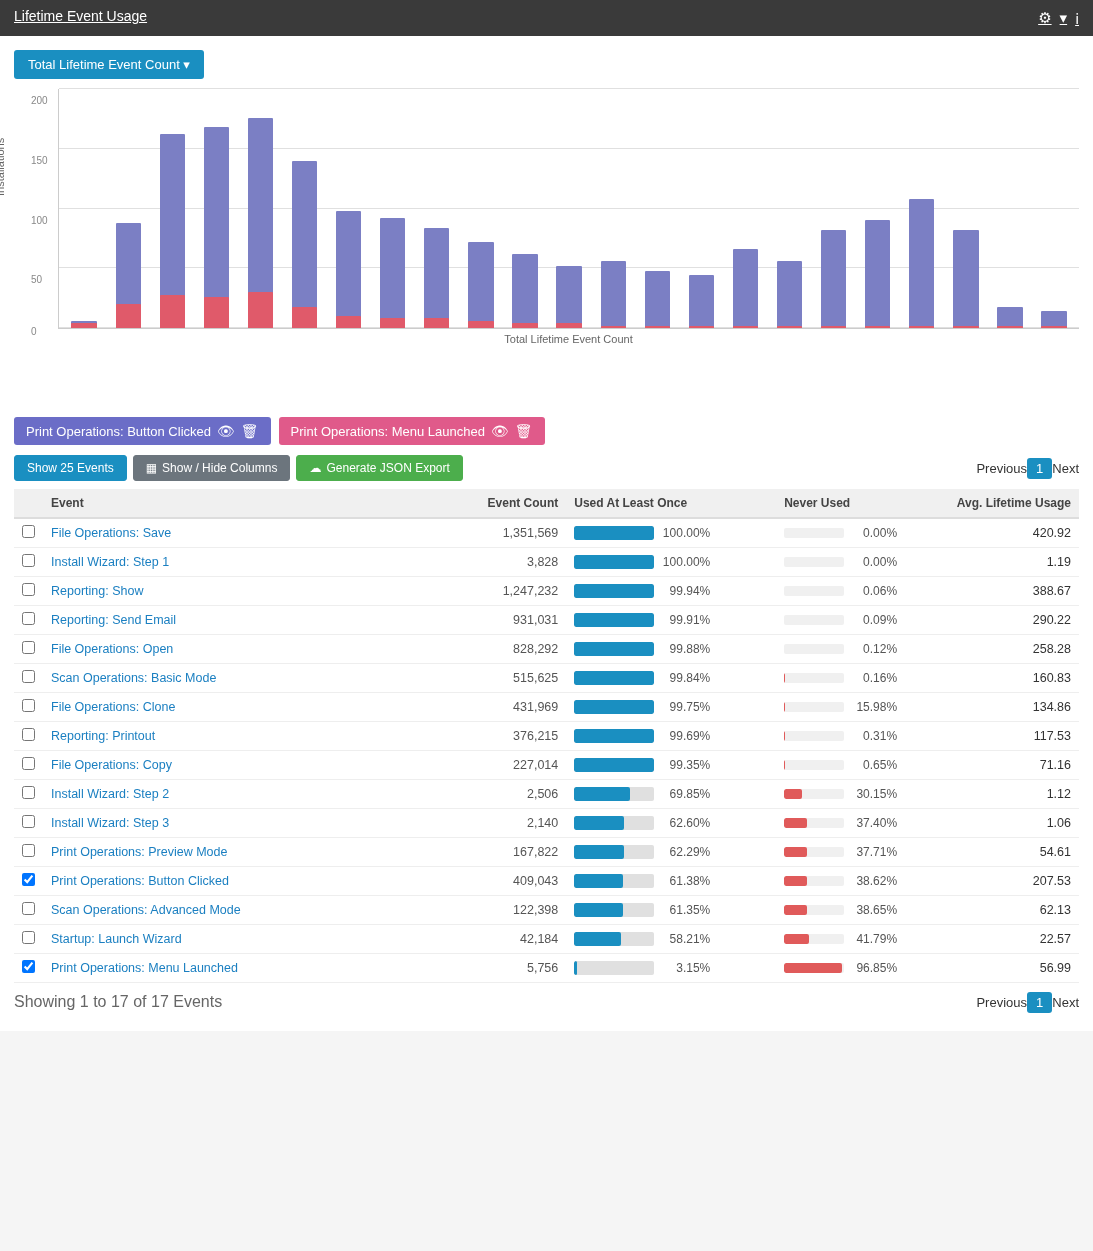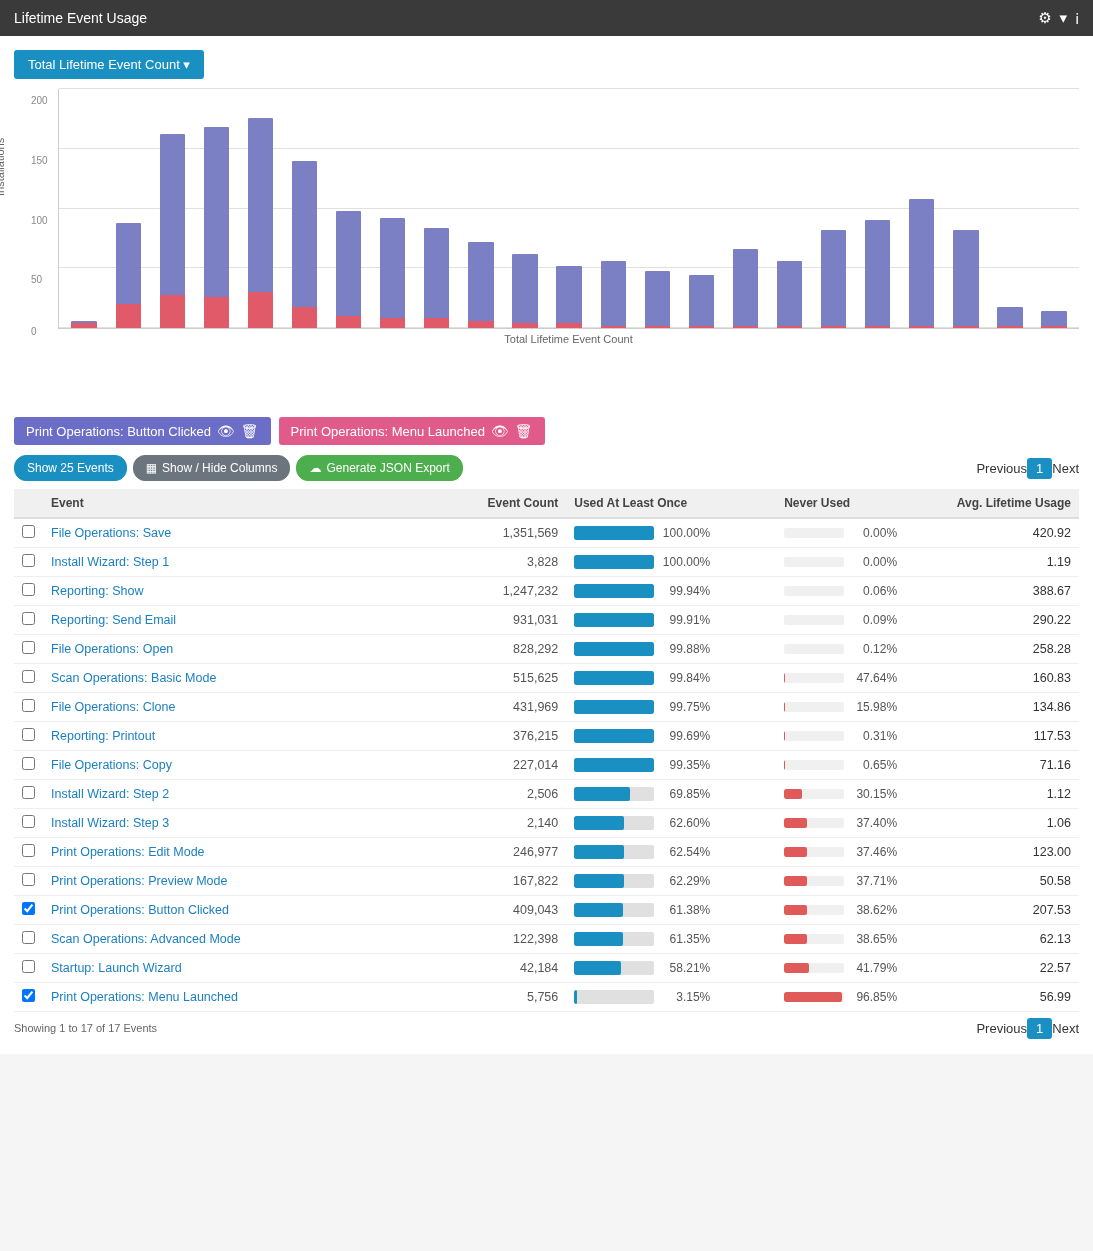--- a/index.html
+++ b/index.html
@@ -4,22 +4,23 @@
   <style>
     * { box-sizing: border-box; margin: 0; padding: 0; }
     body { font-family: Arial, sans-serif; font-size: 13px; background: #f5f5f5; color: #333; }
 
     .app-header {
       background: #3a3a3a;
       color: #fff;
       padding: 8px 14px;
       display: flex;
       justify-content: space-between;
-      align-items: center;
+      align-items: flex-start;
       font-size: 14px;
+      text-decoration: underline;
     }
     .app-header-icons { display: flex; gap: 8px; align-items: center; }
     .app-header-icons span { cursor: pointer; font-size: 15px; }
 
     .main-content { background: #fff; padding: 14px; }
 
     
     .chart-section { margin-bottom: 18px; }
     .chart-dropdown-btn {
       background: #1a8fc1;
@@ -129,21 +130,21 @@
     .toolbar {
       display: flex;
       align-items: center;
       justify-content: space-between;
       margin-bottom: 8px;
     }
     .toolbar-left { display: flex; gap: 6px; }
     .toolbar-right { display: flex; align-items: center; gap: 0; font-size: 13px; color: #555; }
     .btn-toolbar {
       padding: 5px 12px;
-      border-radius: 12px;
+      border-radius: 3px;
       border: 1px solid #ccc;
       background: #fff;
       cursor: pointer;
       font-size: 12px;
       display: flex;
       align-items: center;
       gap: 5px;
     }
     .btn-primary { background: #1a8fc1; color: #fff; border-color: #1a8fc1; }
     .btn-secondary { background: #6c757d; color: #fff; border-color: #6c757d; }
@@ -209,21 +210,21 @@
     }
     .never-bar-fill {
       height: 100%;
       background: #e05a5a;
       border-radius: 2px;
     }
 
     .count-text { text-align: right; color: #555; }
     .avg-text { text-align: right; }
 
-    .showing-text { font-size: 11px; color: #666; padding: 6px 0; }
+    .showing-text { font-size: 16px; color: #666; padding: 6px 0; }
     .bottom-bar {
       display: flex;
       justify-content: space-between;
       align-items: center;
       margin-top: 4px;
     }
 
     .checkbox-col { width: 24px; }
     input[type=checkbox] { cursor: pointer; }
 
@@ -531,21 +532,21 @@
                 <div class="progress-fill-blue" style="width: 99.84%;"></div>
               </div>
               <span class="pct-text">99.84%</span>
             </div>
           </td>
           <td class="col-never">
             <div class="never-wrap">
               <div class="never-bar-track">
                 <div class="never-bar-fill" style="width: 0.16%;"></div>
               </div>
-              <span class="pct-text">47.64%</span>
+              <span class="pct-text">0.16%</span>
             </div>
           </td>
           <td class="col-avg avg-text">160.83</td>
         </tr>
         <tr>
           <td class="checkbox-col"><input type="checkbox" style=""></td>
           <td class="col-event"><a class="event-link" href="#">File Operations: Clone</a></td>
           <td class="col-count count-text">431,969</td>
           <td class="col-used">
             <div class="progress-bar-wrap">
@@ -648,61 +649,39 @@
               <div class="never-bar-track">
                 <div class="never-bar-fill" style="width: 37.4%;"></div>
               </div>
               <span class="pct-text">37.40%</span>
             </div>
           </td>
           <td class="col-avg avg-text">1.06</td>
         </tr>
         <tr>
           <td class="checkbox-col"><input type="checkbox" style=""></td>
-          <td class="col-event"><a class="event-link" href="#">Print Operations: Edit Mode</a></td>
-          <td class="col-count count-text">246,977</td>
-          <td class="col-used">
-            <div class="progress-bar-wrap">
-              <div class="progress-track">
-                <div class="progress-fill-blue" style="width: 62.54%;"></div>
-              </div>
-              <span class="pct-text">62.54%</span>
-            </div>
-          </td>
-          <td class="col-never">
-            <div class="never-wrap">
-              <div class="never-bar-track">
-                <div class="never-bar-fill" style="width: 37.46%;"></div>
-              </div>
-              <span class="pct-text">37.46%</span>
-            </div>
-          </td>
-          <td class="col-avg avg-text">123.00</td>
-        </tr>
-        <tr>
-          <td class="checkbox-col"><input type="checkbox" style=""></td>
           <td class="col-event"><a class="event-link" href="#">Print Operations: Preview Mode</a></td>
           <td class="col-count count-text">167,822</td>
           <td class="col-used">
             <div class="progress-bar-wrap">
               <div class="progress-track">
                 <div class="progress-fill-blue" style="width: 62.29%;"></div>
               </div>
               <span class="pct-text">62.29%</span>
             </div>
           </td>
           <td class="col-never">
             <div class="never-wrap">
               <div class="never-bar-track">
                 <div class="never-bar-fill" style="width: 37.71%;"></div>
               </div>
               <span class="pct-text">37.71%</span>
             </div>
           </td>
-          <td class="col-avg avg-text">50.58</td>
+          <td class="col-avg avg-text">54.61</td>
         </tr>
         <tr>
           <td class="checkbox-col"><input type="checkbox" checked="" style=""></td>
           <td class="col-event"><a class="event-link" href="#">Print Operations: Button Clicked</a></td>
           <td class="col-count count-text">409,043</td>
           <td class="col-used">
             <div class="progress-bar-wrap">
               <div class="progress-track">
                 <div class="progress-fill-blue" style="width: 61.38%;"></div>
               </div>

